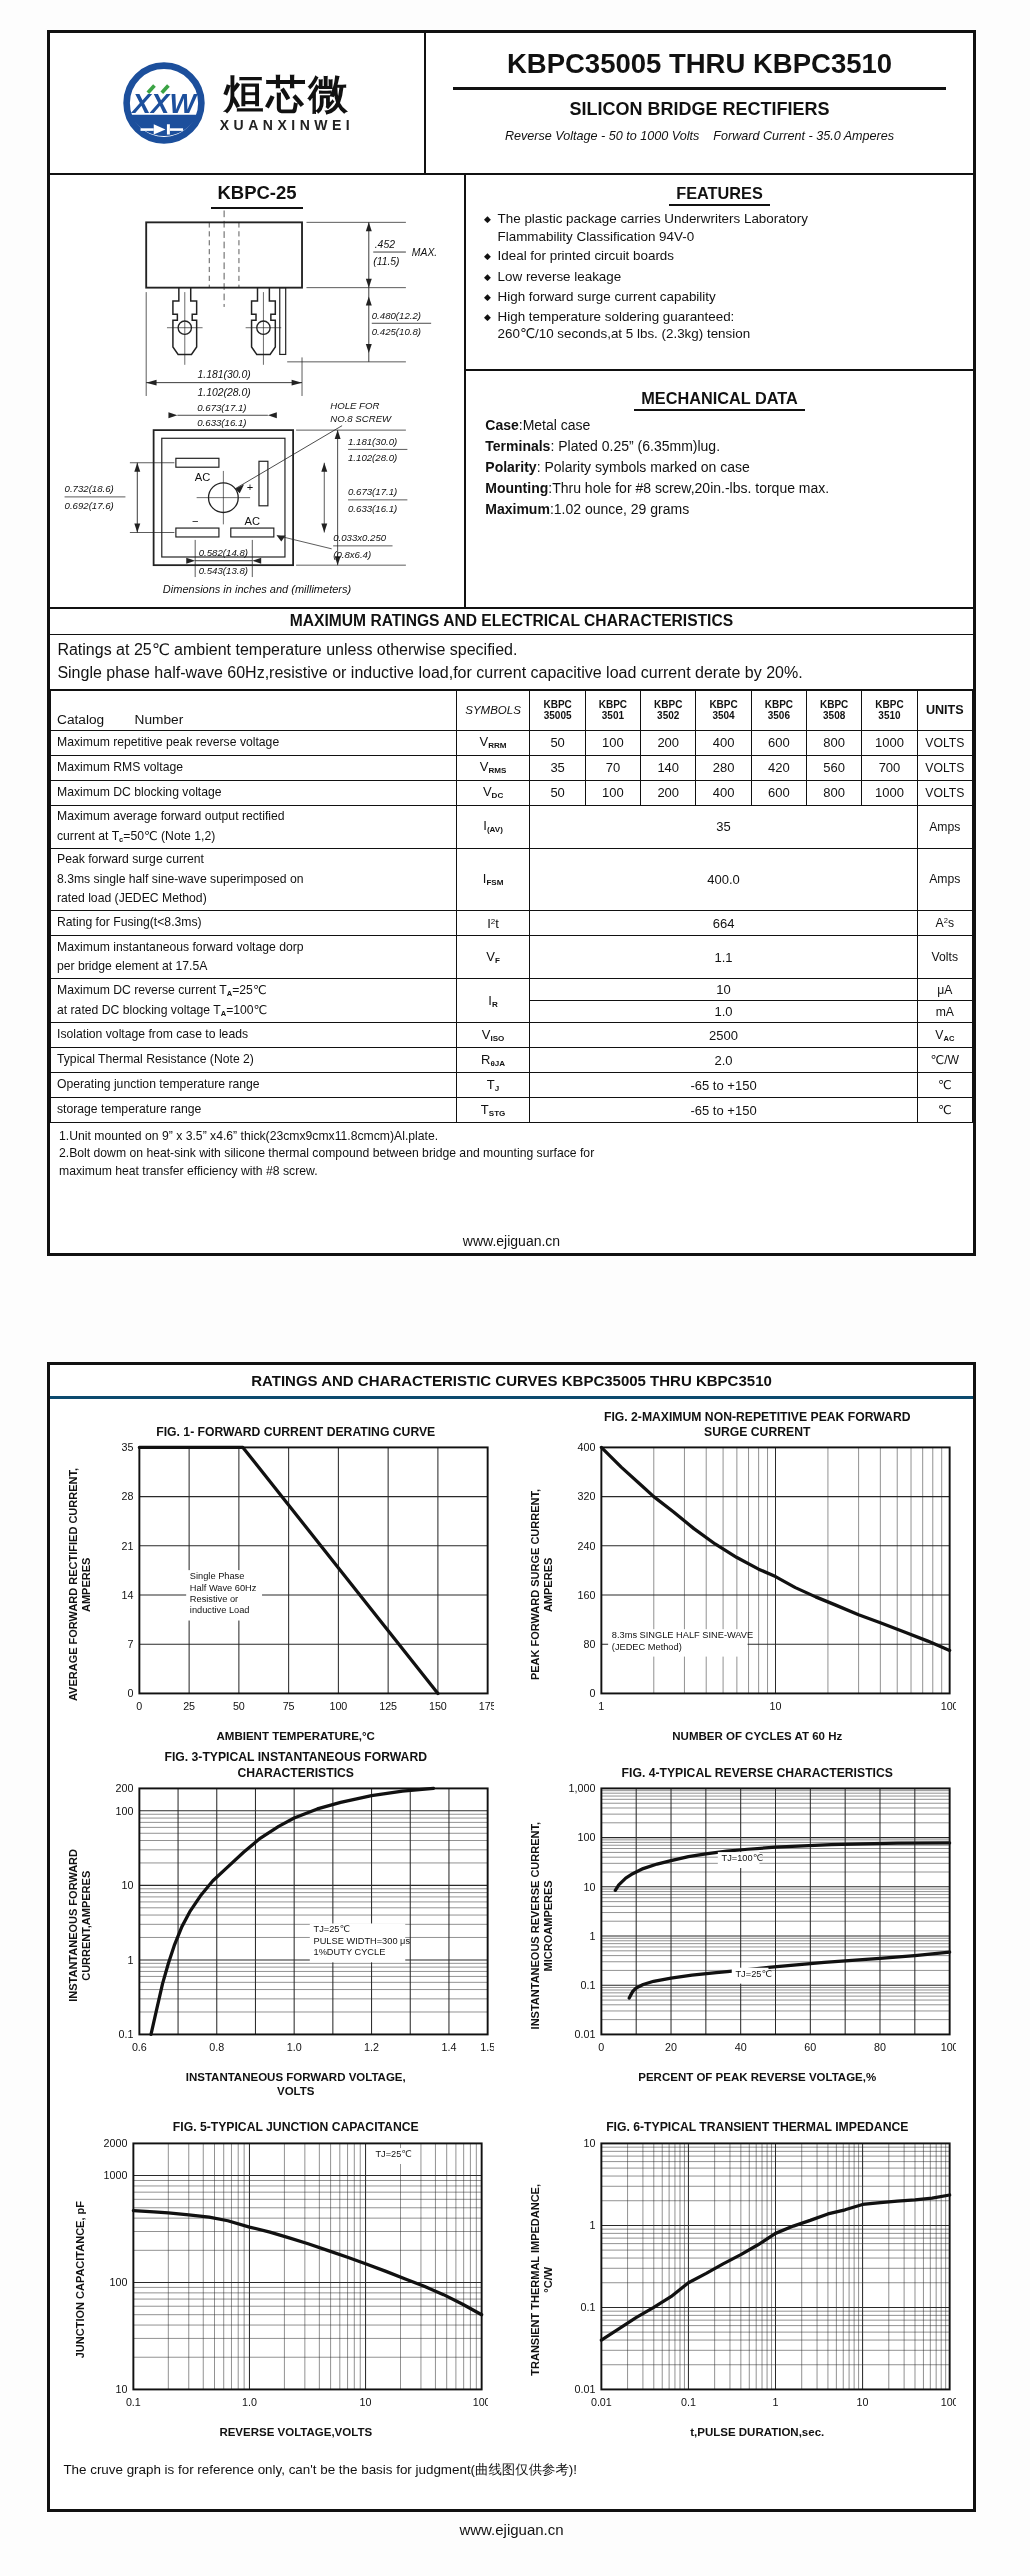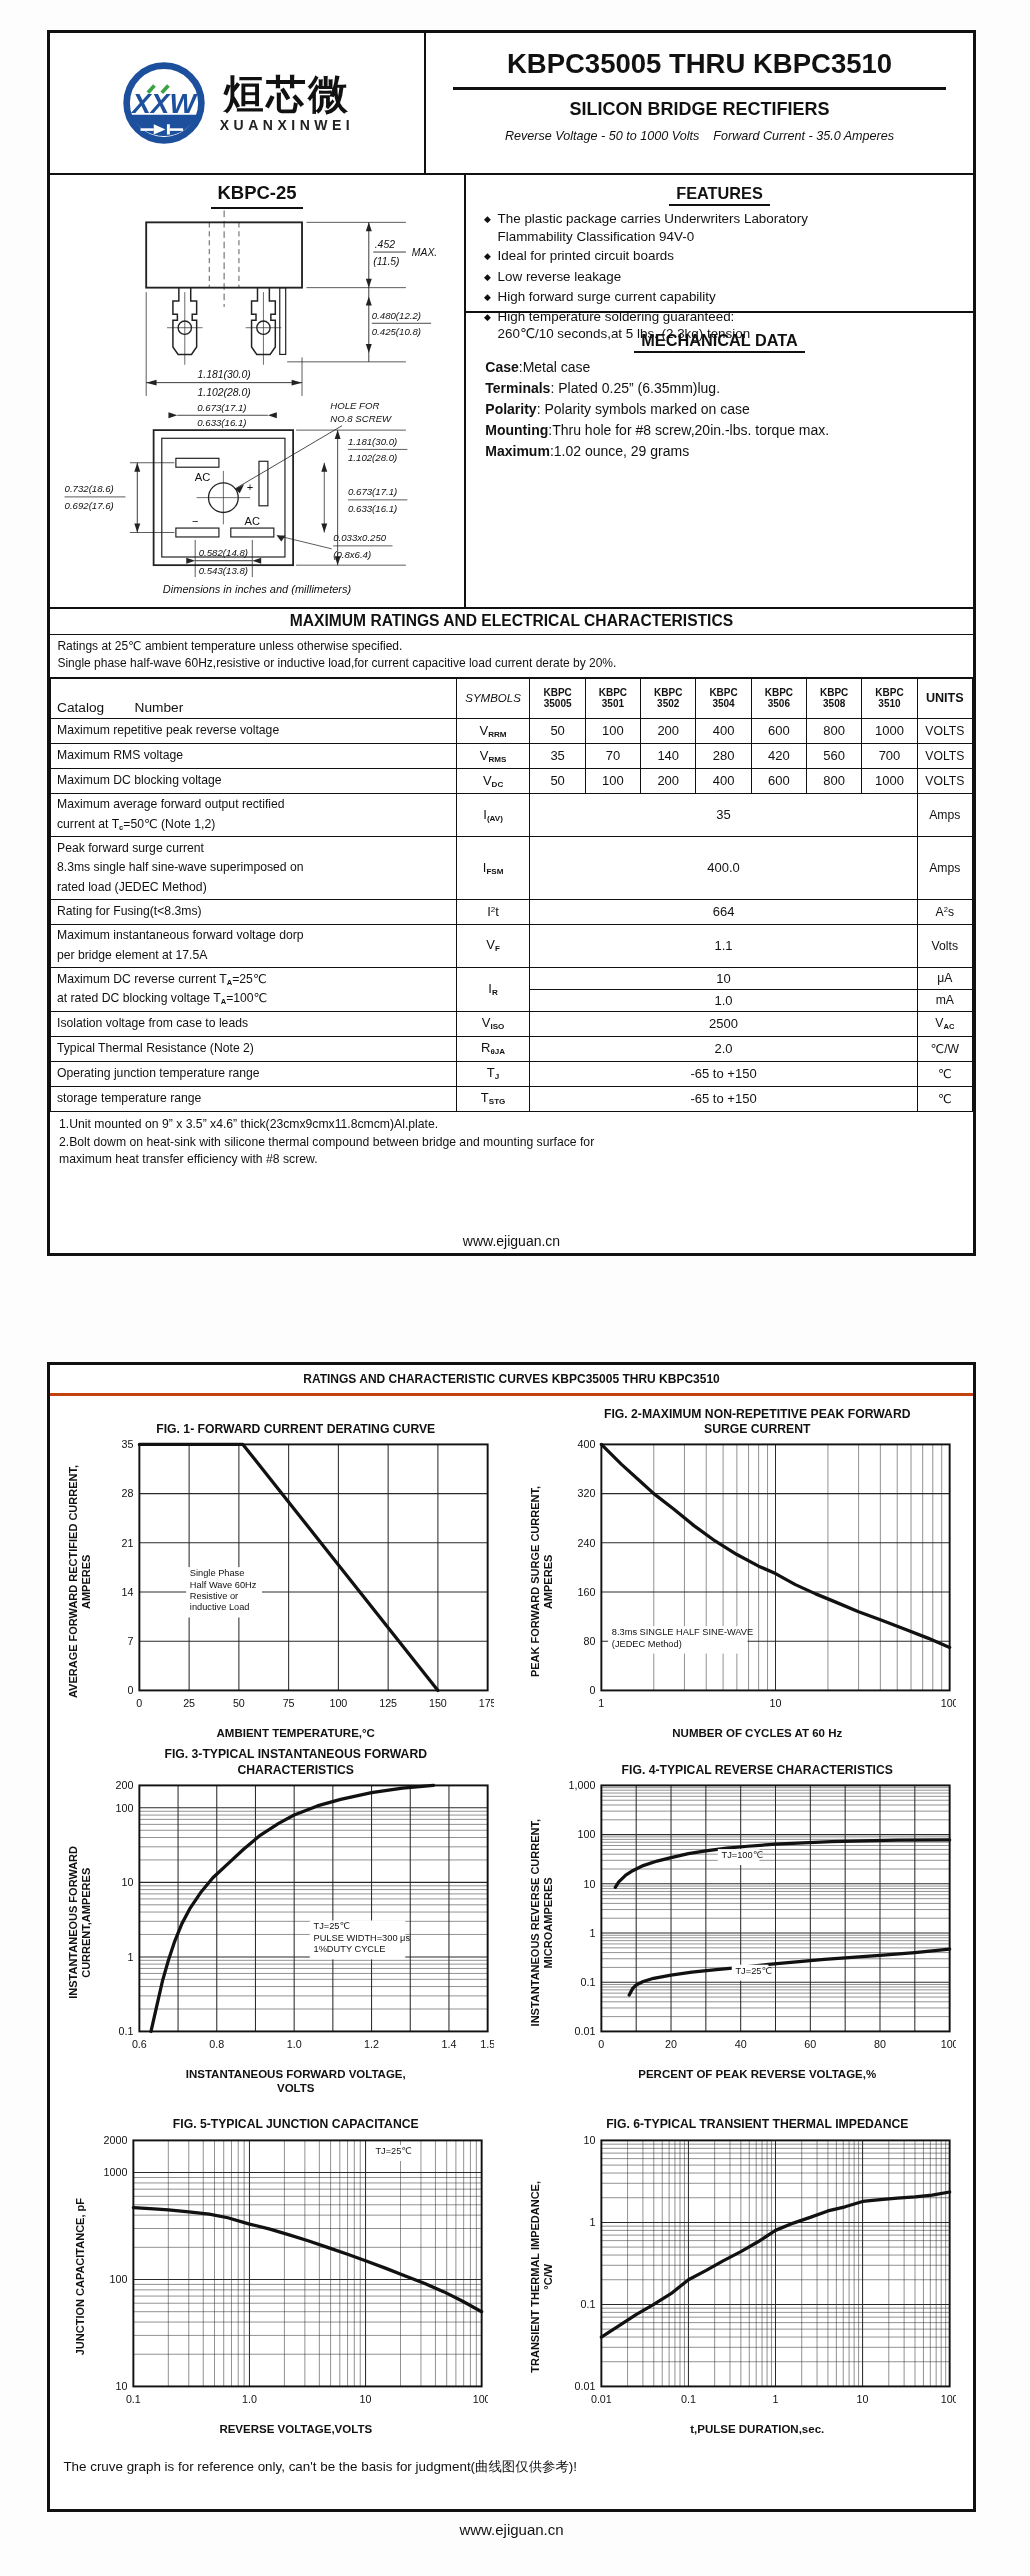--- a/index.html
+++ b/index.html
@@ -20,52 +20,52 @@
   .title-rule{height:2.2px;background:#111;width:90%;margin:7.4px auto 9px;}
   .doc-sub{font-size:18px;font-weight:bold;}
   .doc-tag{font-size:12.6px;font-style:italic;margin-top:9.6px;white-space:pre;}
 
   
   .cols{display:flex;height:434px;border-bottom:2.2px solid #111;box-sizing:border-box;}
   .left{width:414px;padding-top:7.4px;text-align:center;overflow:hidden;}
   .pkg-name{font-size:18.5px;font-weight:bold;display:inline-block;border-bottom:2.2px solid #111;padding:0 6px 2.2px;}
   .pkg-caption{font-size:11px;font-style:italic;margin-top:0;}
   .right{flex:1;border-left:2.2px solid #111;display:flex;flex-direction:column;box-sizing:border-box;}
-  .features{border-bottom:2.2px solid #111;padding:9px 18px 6px;height:138px;box-sizing:border-box;}
+  .features{border-bottom:2.2px solid #111;padding:9px 18px 6px;height:196px;box-sizing:border-box;}
   .sec-head{text-align:center;margin-bottom:7.4px;}
   .sec-head span{font-size:16.3px;font-weight:bold;border-bottom:2.2px solid #111;padding:0 7.4px 2.2px;}
   .feat-item{font-size:13.4px;line-height:1.3;margin:2.2px 0;display:flex;}
   .feat-bullet{margin-right:6.7px;font-size:9px;line-height:2;}
   .mech{padding:18px 19.3px 0;}
   .mech-item{font-size:14px;line-height:1.5;}
   .mech-item b{font-weight:bold;}
 
   
   .band{border-bottom:1.5px solid #111;text-align:center;font-weight:bold;font-size:15.6px;padding:3px 0 3.7px;}
-  .intro{border-bottom:1.5px solid #111;padding:3px 7.4px 4.5px;font-size:12px;line-height:1.45;}
+  .intro{border-bottom:1.5px solid #111;padding:3px 7.4px 4.5px;font-size:16px;line-height:1.45;}
   table.ratings{width:100%;border-collapse:collapse;table-layout:fixed;}
   table.ratings td,table.ratings th{border:1.5px solid #111;box-sizing:border-box;}
   th.h-cat{vertical-align:bottom;text-align:left;padding:3px 6px;font-size:13.7px;font-weight:normal;white-space:pre;}
   th.h-sym{font-style:italic;font-weight:normal;font-size:11.5px;}
   th.h-dev{font-size:10px;line-height:1.15;font-weight:bold;text-align:center;}
   th.h-units{font-size:12.6px;font-weight:bold;}
   thead tr{height:40px;}
   .c-label{padding:1.5px 6px;font-size:12.2px;text-align:left;line-height:1.6;}
   .c-sym{text-align:center;font-size:13px;}
   .c-val{text-align:center;font-size:13px;}
   .c-unit{text-align:center;font-size:12.2px;}
   .r-std{height:25px;}
   .r-dual{height:22px;}
   table.ratings sub{font-size:62%;font-weight:bold;vertical-align:-2.2px;}
   table.ratings sup{font-size:62%;vertical-align:3.7px;}
   .notes{padding:4.5px 9px;font-size:12.2px;line-height:1.45;}
   .p1-footer{position:absolute;bottom:3.7px;left:0;right:0;text-align:center;font-size:14px;}
 
   
-  .band2{border-bottom:3px solid #c2410c;text-align:center;font-weight:bold;font-size:12px;padding:6.7px 0 7.4px;}
+  .band2{border-bottom:3px solid #0c4a6e;text-align:center;font-weight:bold;font-size:15px;padding:6.7px 0 7.4px;}
   .figs{display:grid;grid-template-columns:1fr 1fr;justify-items:center;padding-top:10.4px;row-gap:6px;}
   .fig{display:flex;flex-direction:column;align-items:center;}
   .fig-title{font-weight:bold;font-size:12.2px;text-align:center;line-height:1.25;min-height:31px;
              display:flex;flex-direction:column;justify-content:flex-end;margin-left:30px;}
   .fig-body{display:flex;align-items:center;}
   .ylab{writing-mode:vertical-rl;transform:rotate(180deg);font-weight:bold;font-size:11px;
         text-align:center;line-height:1.18;}
   .xlab{font-weight:bold;font-size:11.5px;text-align:center;line-height:1.25;margin-left:30px;}
   svg.plot{display:block;}
   .disclaimer{font-size:13.4px;padding:22px 13.4px 0;}

